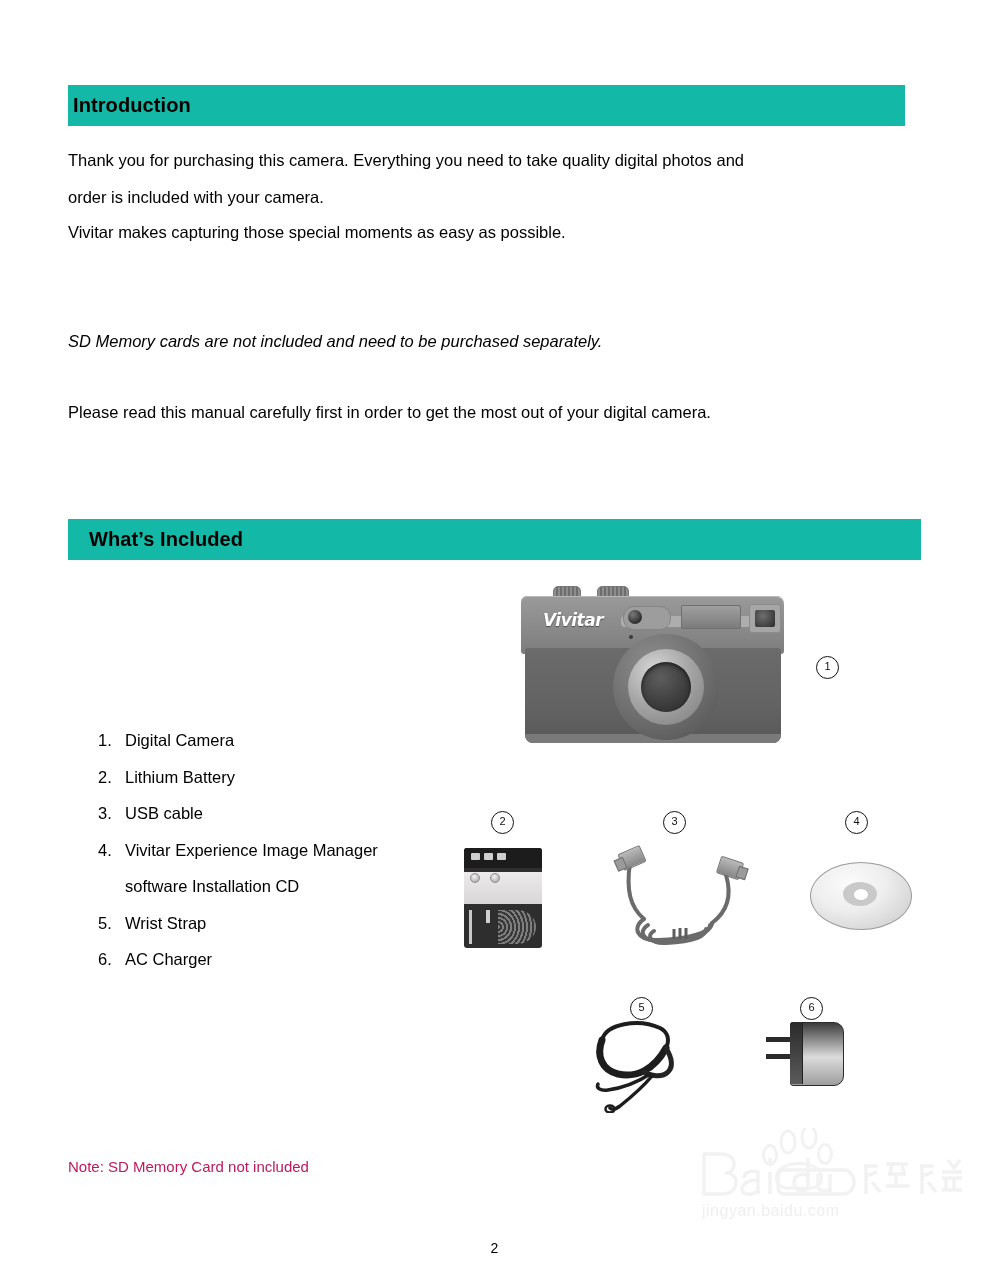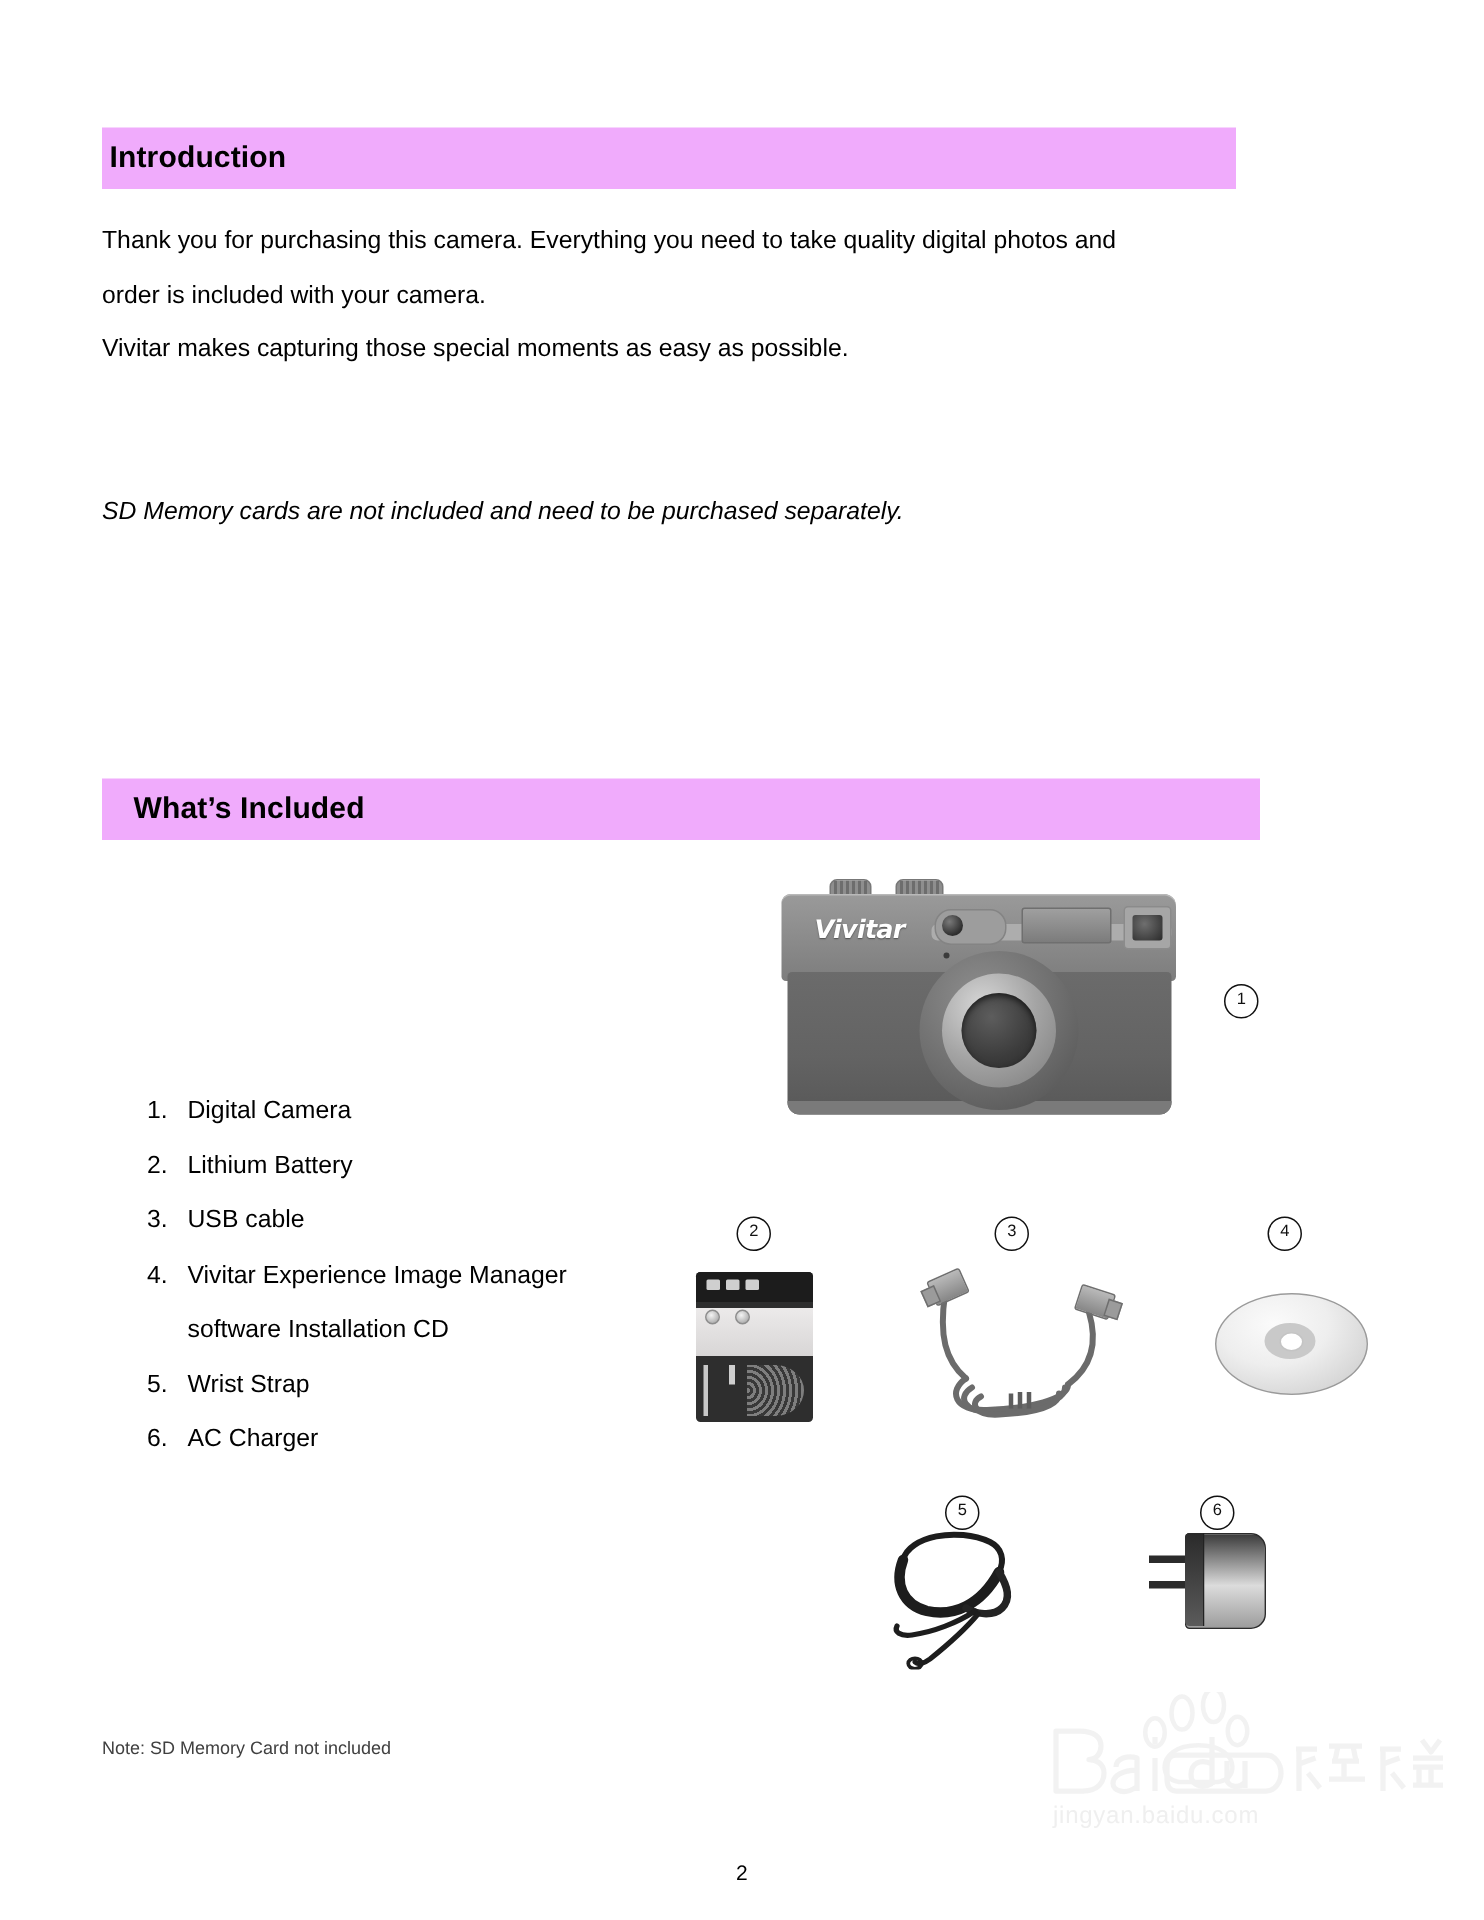--- a/index.html
+++ b/index.html
@@ -21,23 +21,23 @@
     left: 0; top: 0;
     width: 989px;
     height: 1280px;
     background: #ffffff;
   }
 
   
   .section-bar {
     position: absolute;
     left: 68px;
-    width: 756px;
+    width: 837px;
     height: 41px;
-    background: #f0abfc;
+    background: #14b8a6;
     display: flex;
     align-items: center;
   }
   .section-bar .section-title {
     font-size: 20px;
     font-weight: bold;
     letter-spacing: 0.1px;
     padding-left: 5px;
     color: #000;
   }
@@ -86,22 +86,22 @@
   }
   .item-list .label {
     white-space: pre-line;
   }
 
   
   #footer-note {
     position: absolute;
     left: 68px;
     top: 1158px;
-    font-size: 12px;
-    color: #404040;
+    font-size: 15px;
+    color: #be185d;
     white-space: nowrap;
   }
   #page-number {
     position: absolute;
     left: 0;
     top: 1240px;
     width: 989px;
     text-align: center;
     font-size: 14px;
     color: #000;
@@ -450,20 +450,21 @@
   <div class="section-bar" id="bar-intro">
     <span class="section-title">Introduction</span>
   </div>
 
   <div class="body-text" id="p-line1">Thank you for purchasing this camera. Everything you need to take quality digital photos and</div>
   <div class="body-text" id="p-line2">order is included with your camera.</div>
   <div class="body-text" id="p-line3">Vivitar makes capturing those special moments as easy as possible.</div>
 
   <div class="body-text italic" id="p-note2">SD Memory cards are not included and need to be purchased separately.</div>
 
+  <div class="body-text" id="p-read">Please read this manual carefully first in order to get the most out of your digital camera.</div>
 
   <div class="section-bar" id="bar-included">
     <span class="section-title">What’s Included</span>
   </div>
 
   <ul class="item-list">
     <li>
       <span class="num">1.</span>
       <span class="label">Digital Camera</span>
     </li>

